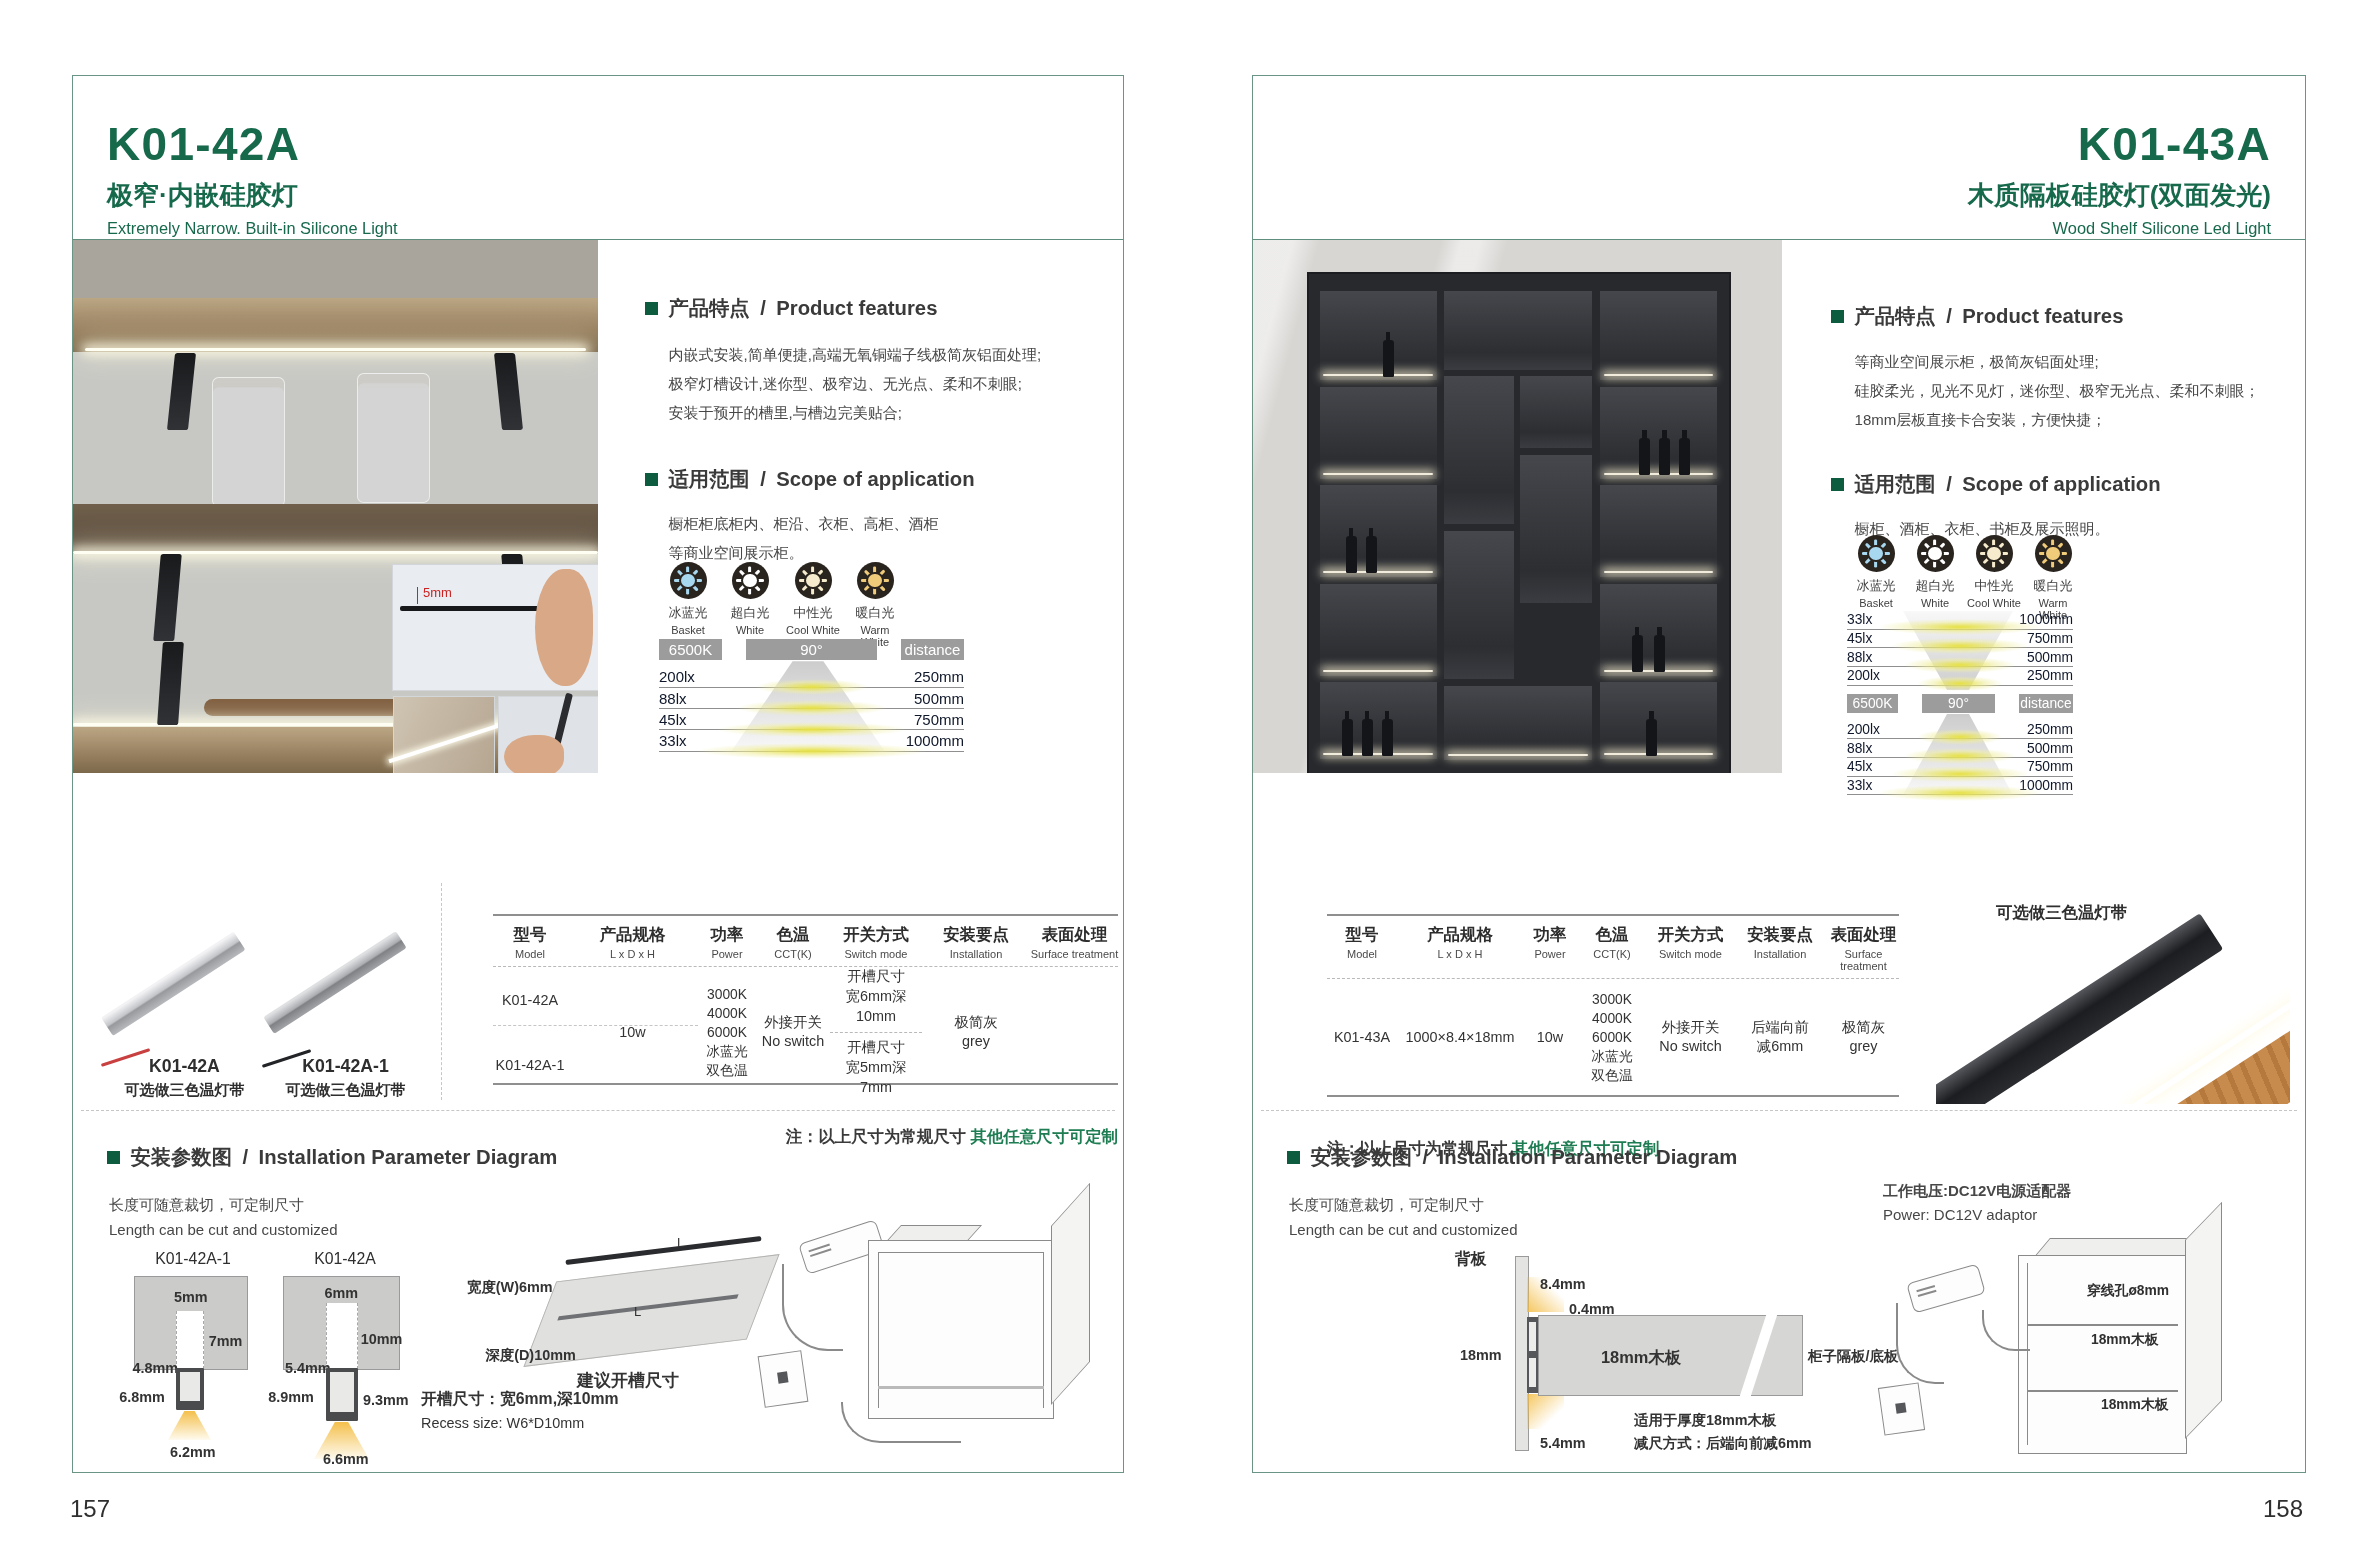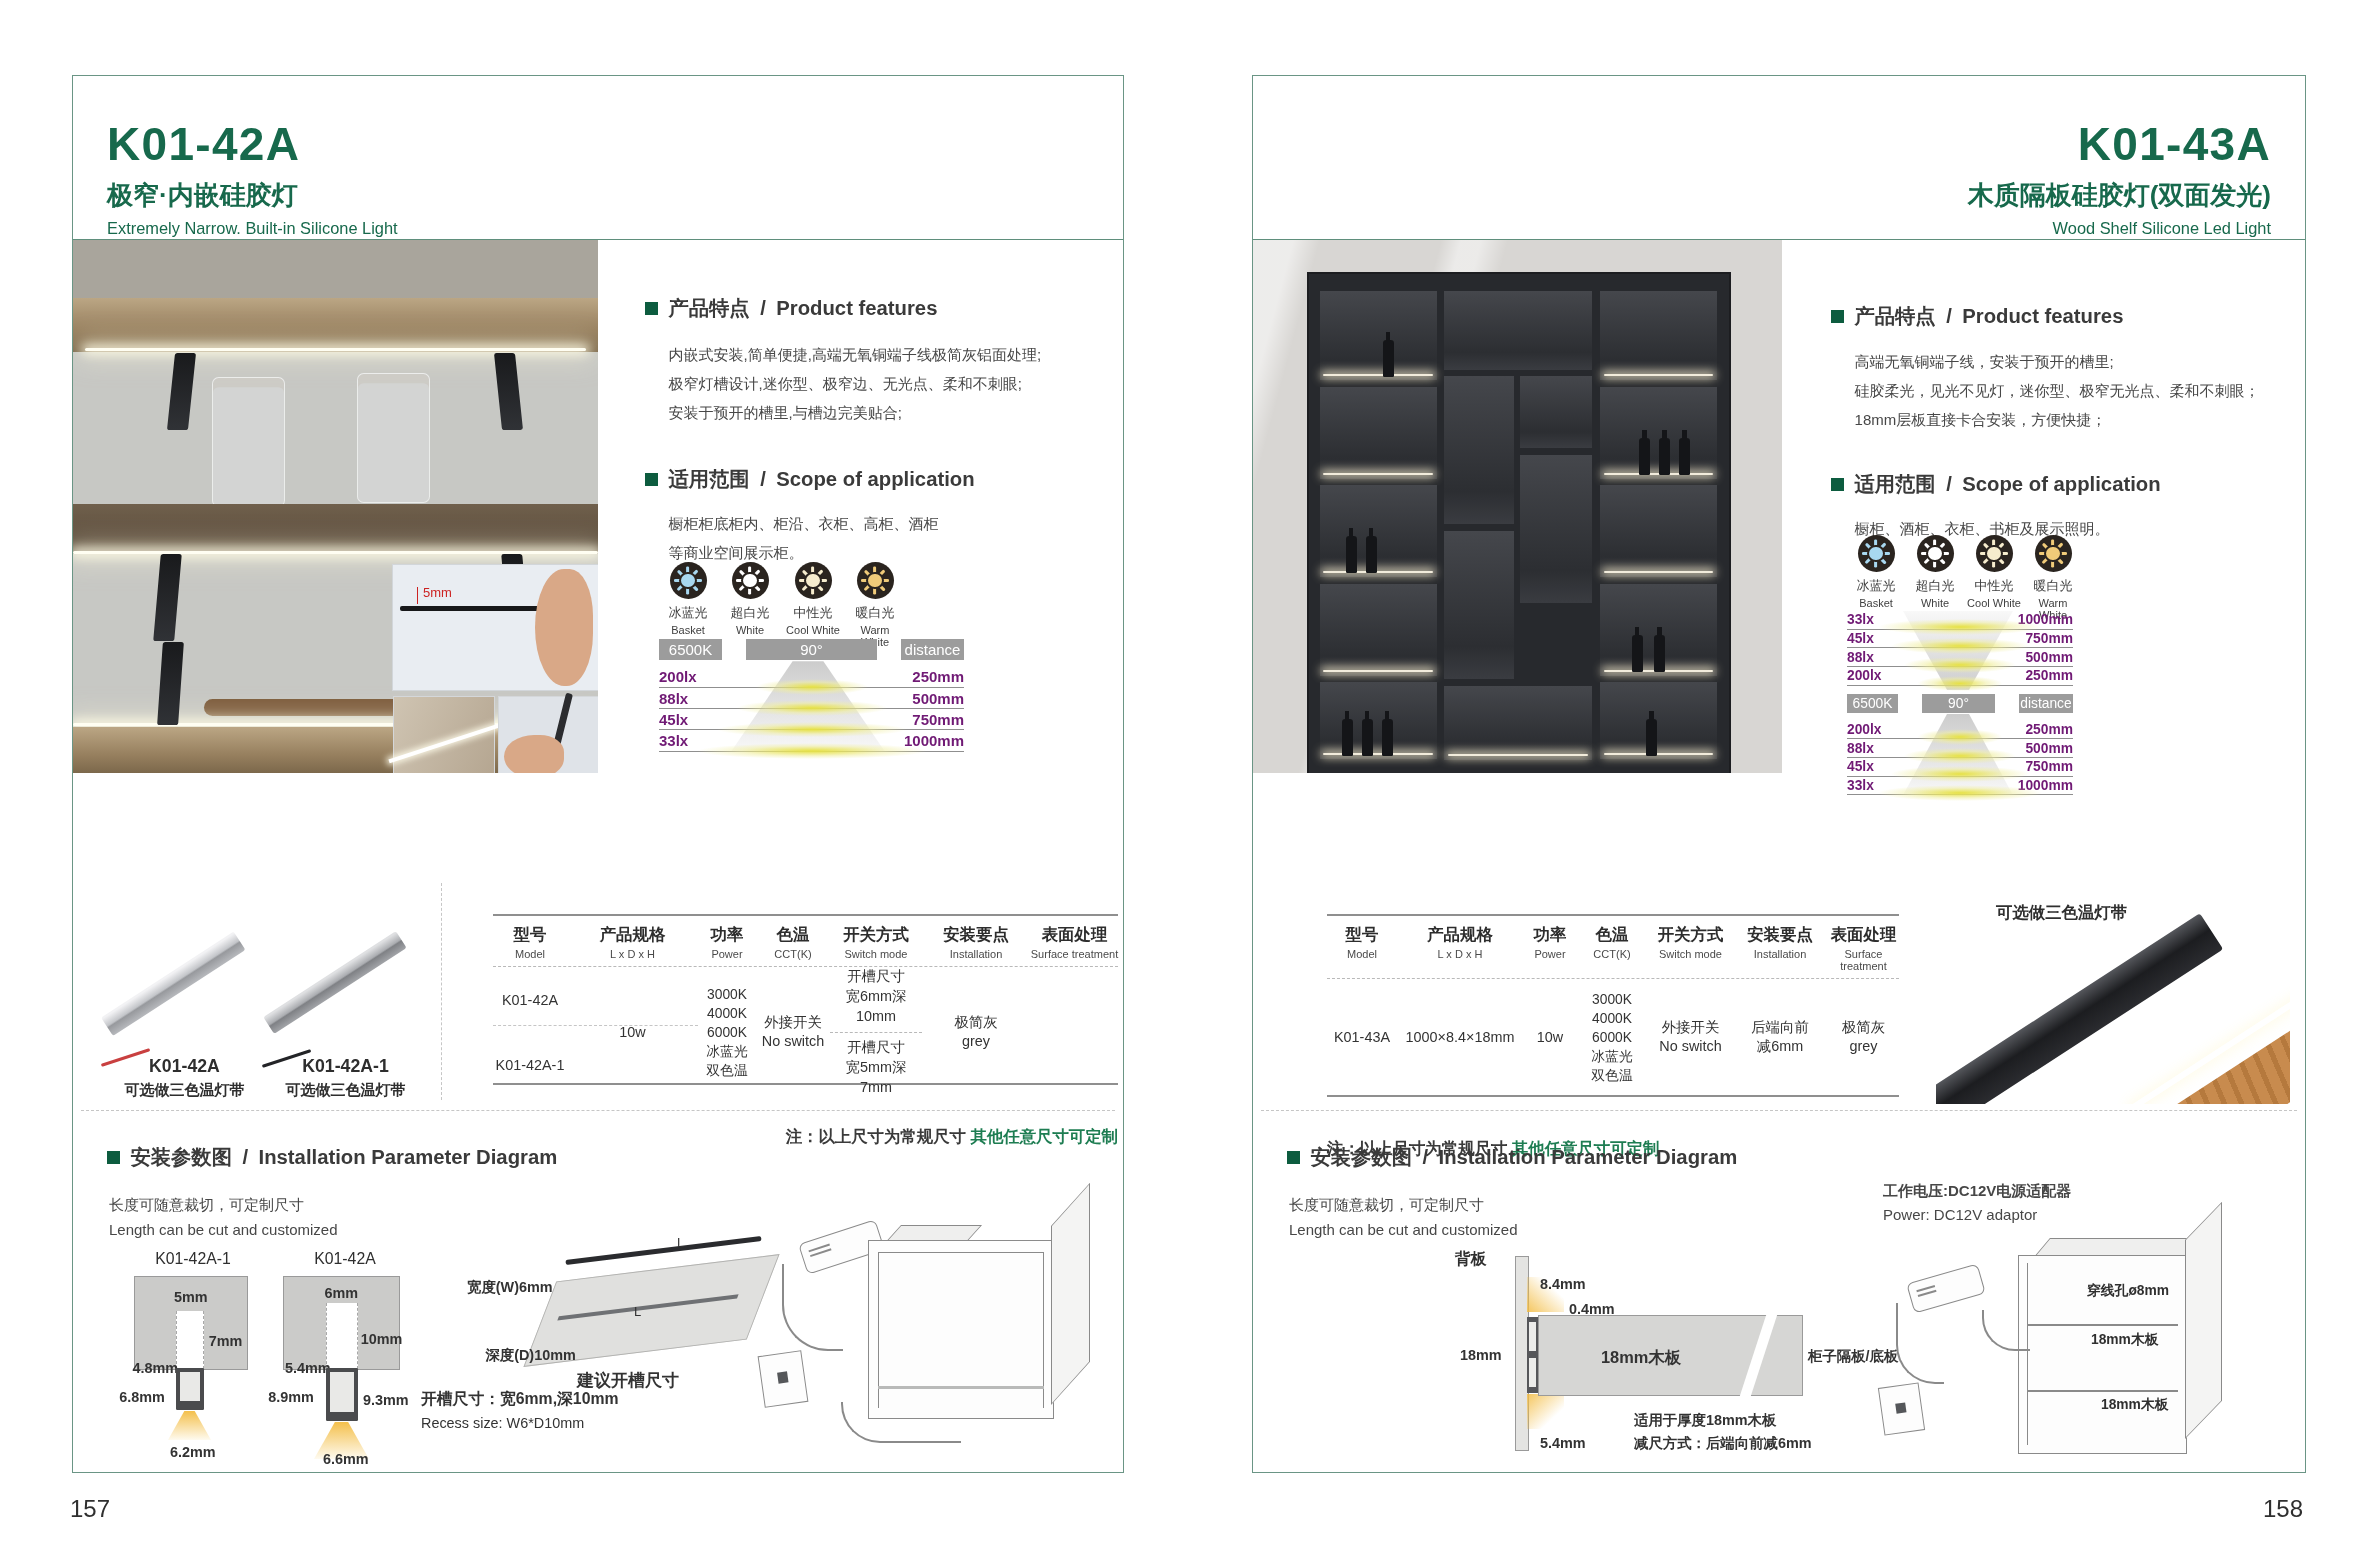--- a/index.html
+++ b/index.html
@@ -29,21 +29,21 @@
   .core{position:absolute;left:50%;top:50%;width:17.7px;height:17.7px;margin:-8.9px 0 0 -8.9px;border-radius:50%;background:currentColor;display:block;border:2px solid #2a241f;box-sizing:border-box;}
   .ct-zh{font-size:13px;color:#3f3f3f;margin-top:5.3px;}
   .ct-en{font-size:11px;color:#3f3f3f;margin-top:1.3px;}
 
   
   .ph-table{position:absolute;}
   .ph-bars{display:flex;gap:23.6px;position:relative;z-index:2;}
   .bar{background:#9c9c9c;color:#fff;text-align:center;font-size:15px;padding:2px 0;}
   .bar.small{width:63px;} .bar.big{flex:1;}
   .ph-rows{position:relative;margin-top:6.6px;}
-  .ph-row{position:relative;height:20.3px;border-bottom:1.3px solid #8f8f8f;display:flex;justify-content:space-between;align-items:center;font-size:15px;font-weight:700;color:#701a75;z-index:2;}
+  .ph-row{position:relative;height:20.3px;border-bottom:1.3px solid #8f8f8f;display:flex;justify-content:space-between;align-items:center;font-size:15px;font-weight:400;color:#0f172a;z-index:2;}
   .ph-rows .ph-row:first-child{border-top:1.3px solid #8f8f8f;}
   .cone{position:absolute;z-index:1;}
   .cone-down{background:linear-gradient(to bottom,rgba(120,120,120,.38),rgba(175,175,175,.08));
              clip-path:polygon(40% 0,60% 0,100% 100%,0 100%);}
   .cone-up{background:linear-gradient(to top,rgba(120,120,120,.38),rgba(175,175,175,.08));
            clip-path:polygon(0 0,100% 0,60% 100%,40% 100%);}
   .glow{position:absolute;left:50%;transform:translateX(-50%);bottom:-7.9px;height:15.8px;border-radius:50%;z-index:1;
         background:radial-gradient(closest-side,#e6e145,rgba(240,238,160,.55) 62%,rgba(240,238,160,0));}
 
   
@@ -517,21 +517,21 @@
     </div>
 
     <div class="abs" style="left:578px;top:226px;width:459px;">
       <div class="sec-head">
         <span class="sq"></span>
         <span>产品特点</span>
         <span>/</span>
         <span>Product features</span>
       </div>
       <div style="margin:17px 0 0 23.6px;">
-        <div class="body-line">高端无氧铜端子线，安装于预开的槽里;</div>
+        <div class="body-line">等商业空间展示柜，极简灰铝面处理;</div>
         <div class="body-line">硅胶柔光，见光不见灯，迷你型、极窄无光点、柔和不刺眼；</div>
         <div class="body-line">18mm层板直接卡合安装，方便快捷；</div>
       </div>
     </div>
     <div class="abs" style="left:578px;top:394px;width:459px;">
       <div class="sec-head">
         <span class="sq"></span>
         <span>适用范围</span>
         <span>/</span>
         <span>Scope of application</span>

